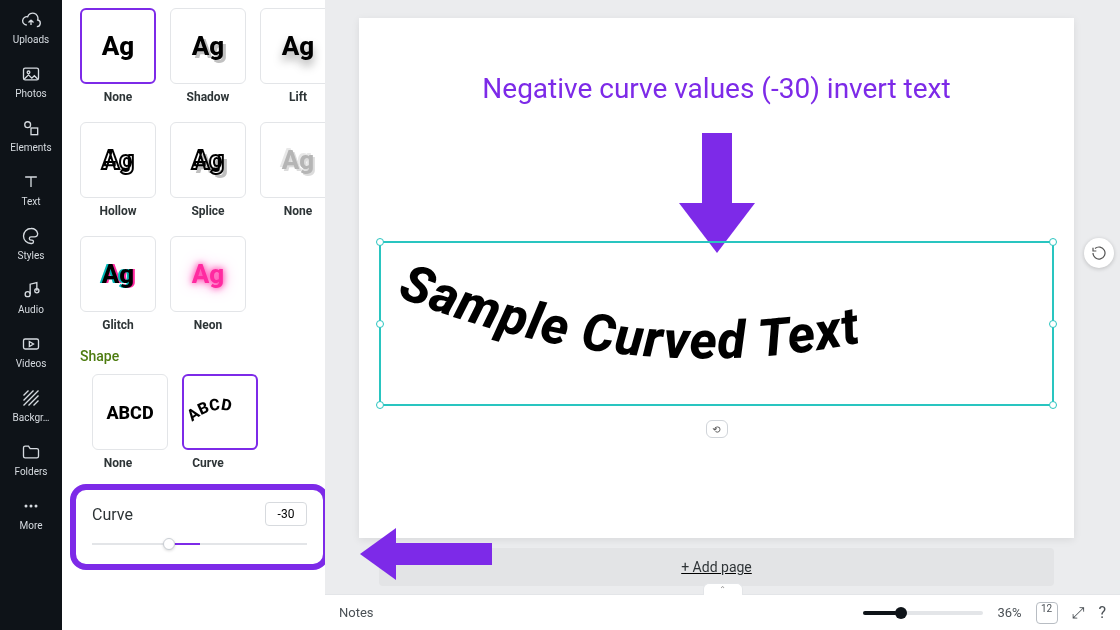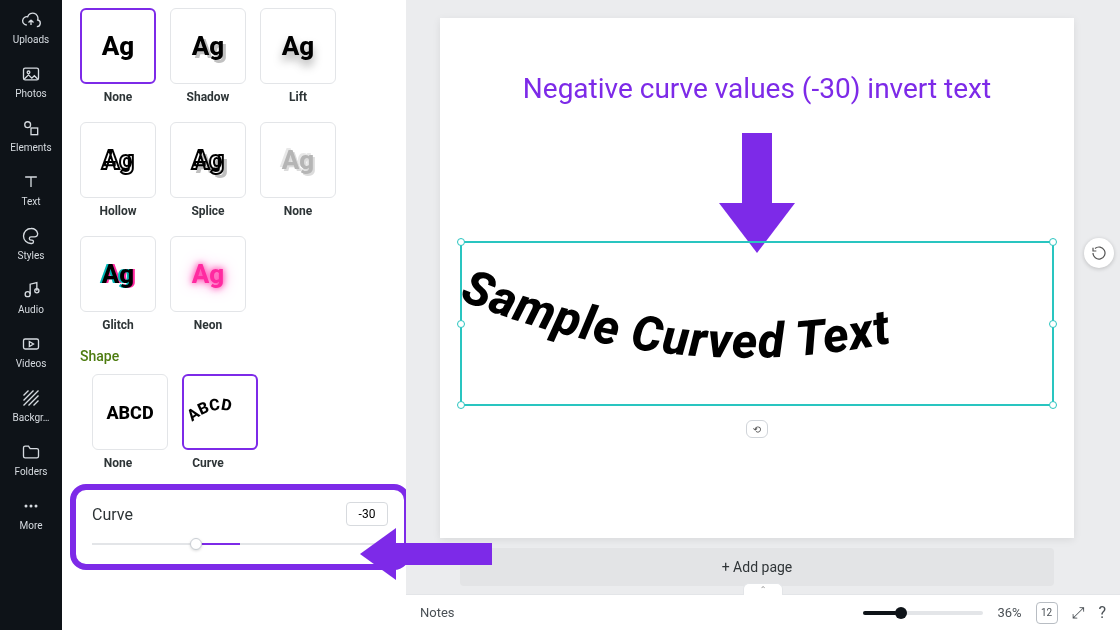--- a/index.html
+++ b/index.html
@@ -5,21 +5,21 @@
   * { box-sizing: border-box; margin: 0; padding: 0; font-family: -apple-system, BlinkMacSystemFont, "Segoe UI", Roboto, sans-serif; }
   body { width: 1120px; height: 630px; overflow: hidden; background: #fff; display: flex; }
 
   
   .rail { width: 62px; background: #0e1318; color: #c7cdd4; display: flex; flex-direction: column; align-items: center; padding-top: 0; font-size: 10px; }
   .rail-item { width: 100%; height: 54px; display: flex; flex-direction: column; align-items: center; justify-content: center; gap: 4px; cursor: pointer; }
   .rail-item .ic { width: 20px; height: 20px; display: flex; align-items: center; justify-content: center; color: #d6dbe0; }
   .rail-item span.lbl { font-size: 10px; color: #d6dbe0; text-align: right; }
 
   
-  .panel { width: 344px; background: #fff; padding: 0 18px; position: relative; }
+  .panel { width: 263px; background: #fff; padding: 0 18px; position: relative; }
   .eff-grid { display: grid; grid-template-columns: repeat(3, 76px); gap: 18px 14px; justify-content: start; }
   .eff { display: flex; flex-direction: column; align-items: center; gap: 6px; cursor: pointer; }
   .eff .tile { width: 76px; height: 76px; border: 1px solid #e3e5e8; border-radius: 6px; display: flex; align-items: center; justify-content: center; font-weight: 800; font-size: 26px; color: #000; background: #fff; }
   .eff.selected .tile { border: 2px solid #7d2ae8; }
   .eff .elabel { font-size: 12px; color: #2d3436; font-weight: bold; }
   .tile.shadow span { text-shadow: 3px 3px 0 #c1c1c1; }
   .tile.lift span { text-shadow: 0 6px 10px rgba(0,0,0,.35); }
   .tile.hollow span { color: transparent; -webkit-text-stroke: 2px #000; }
   .tile.splice span { color: transparent; -webkit-text-stroke: 2px #000; text-shadow: 4px 4px 0 #bfbfbf; }
   .tile.echo span { color: #b5b5b5; text-shadow: 2px 2px 0 #dcdcdc, -2px -2px 0 #e8e8e8; }
@@ -33,21 +33,21 @@
   .curve-row { display: flex; justify-content: space-between; align-items: center; }
   .curve-label { font-size: 16px; color: #2d3436; }
   .curve-val { width: 42px; height: 24px; border: 1px solid #d7dade; border-radius: 4px; font-size: 12px; text-align: center; line-height: 22px; }
   .curve-slider { position: relative; margin-top: 12px; height: 12px; }
   .curve-track { position: absolute; top: 5px; left: 0; right: 0; height: 2px; background: #e3e5e8; }
   .curve-fill { position: absolute; top: 5px; height: 2px; background: #7d2ae8; }
   .curve-thumb { position: absolute; top: 0; width: 12px; height: 12px; background: #fff; border: 1px solid #c9ced4; border-radius: 50%; box-shadow: 0 1px 3px rgba(0,0,0,.15); }
 
   
   .canvas-wrap { flex: 1; background: #ebecee; position: relative; display: flex; flex-direction: column; }
-  .canvas-inner { flex: 1; padding: 18px 46px 0 34px; position: relative; }
+  .canvas-inner { flex: 1; padding: 18px 46px 0 34px; position: relative; text-decoration: underline; }
   .page { width: 100%; height: 520px; background: #fff; position: relative; box-shadow: 0 2px 8px rgba(0,0,0,.08); }
   .rotate-btn { position: absolute; top: 238px; right: 6px; width: 30px; height: 30px; background: #fff; border-radius: 50%; box-shadow: 0 1px 4px rgba(0,0,0,.2); display: flex; align-items: center; justify-content: center; color: #555; font-size: 14px; }
 
   .callout { position: absolute; top: 54px; left: 0; right: 0; text-align: center; font-size: 28px; color: #7d2ae8; font-weight: 400; }
 
   .arrow-down { position: absolute; top: 115px; left: 50%; transform: translateX(-50%); }
   .arrow-down .shaft { width: 30px; height: 70px; background: #7d2ae8; margin: 0 auto; }
   .arrow-down .head { width: 0; height: 0; border-left: 38px solid transparent; border-right: 38px solid transparent; border-top: 50px solid #7d2ae8; margin: 0 auto; }
 
   .arrow-left { position: absolute; top: 528px; left: 360px; display: flex; align-items: center; }
@@ -68,21 +68,21 @@
   .curved-text svg { width: 100%; height: 180px; }
   .curved-text text { font-size: 52px; font-weight: 800; font-style: italic; fill: #000; letter-spacing: 1px; }
 
   .add-page { margin: 10px 20px 0; height: 38px; background: #e3e4e6; border-radius: 4px; display: flex; align-items: center; justify-content: center; font-size: 14px; color: #303538; cursor: pointer; }
 
   .bottom-bar { height: 36px; background: #fff; border-top: 1px solid #e3e5e8; display: flex; align-items: center; padding: 0 14px; font-size: 13px; color: #4a5055; gap: 14px; }
   .bottom-bar .spacer { flex: 1; }
   .zoom-slider { width: 120px; height: 4px; background: #e3e5e8; position: relative; border-radius: 2px; }
   .zoom-slider .zfill { position: absolute; left: 0; top: 0; bottom: 0; width: 28%; background: #0e1318; border-radius: 2px; }
   .zoom-slider .zthumb { position: absolute; top: -4px; left: 26%; width: 12px; height: 12px; background: #0e1318; border-radius: 50%; }
-  .sq-ic { width: 22px; height: 22px; border: 1px solid #b8bdc3; border-radius: 4px; display: flex; align-items: center; justify-content: center; font-size: 10px; }
+  .sq-ic { width: 22px; height: 22px; border: 1px solid #b8bdc3; border-radius: 4px; display: flex; align-items: flex-start; justify-content: center; font-size: 10px; }
 
   .page-tab { position: absolute; top: -12px; left: 50%; transform: translateX(-50%); width: 40px; height: 12px; background: #fff; border: 1px solid #e3e5e8; border-bottom: none; border-radius: 6px 6px 0 0; display:flex; align-items:center; justify-content:center; font-size:8px; color:#888;}
 
 </style>
 </head>
 <body>
 
 <div class="rail">
   <div class="rail-item">
     <div class="ic">

